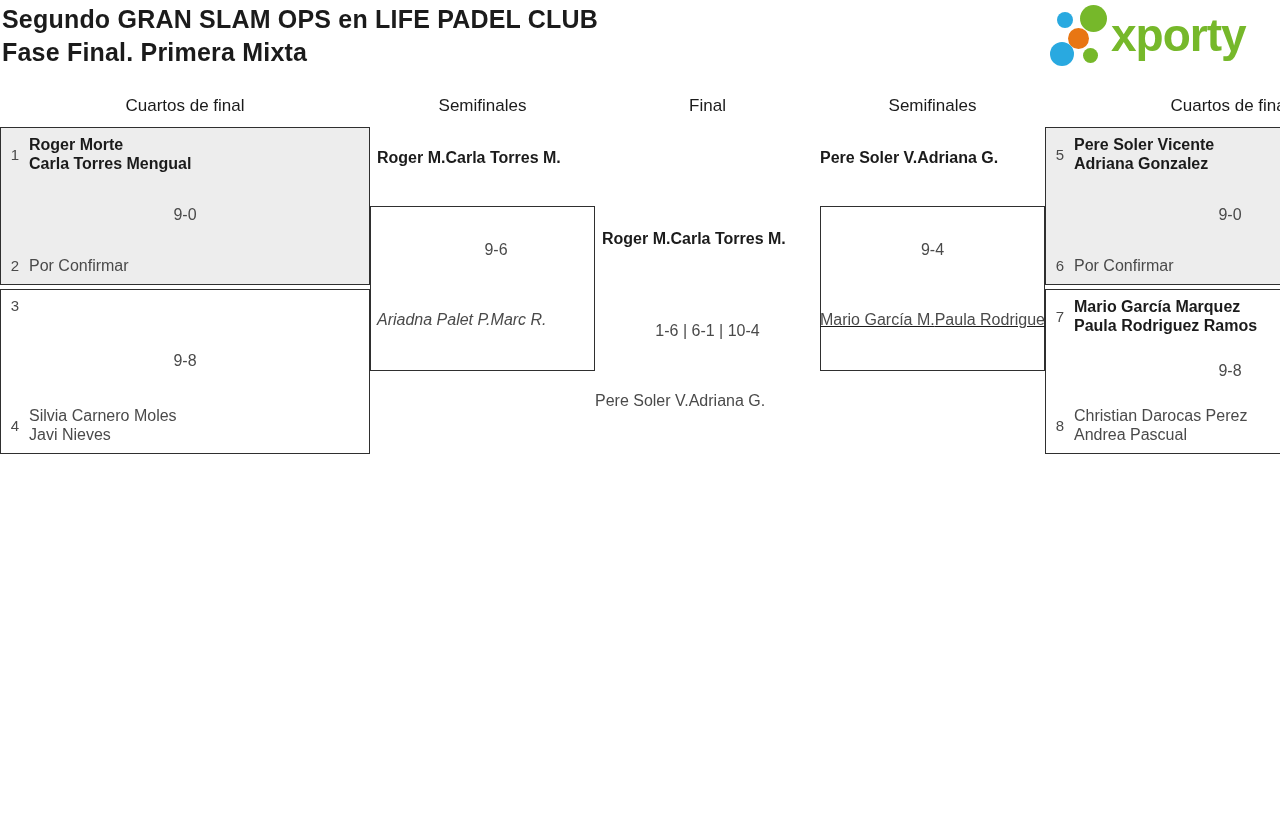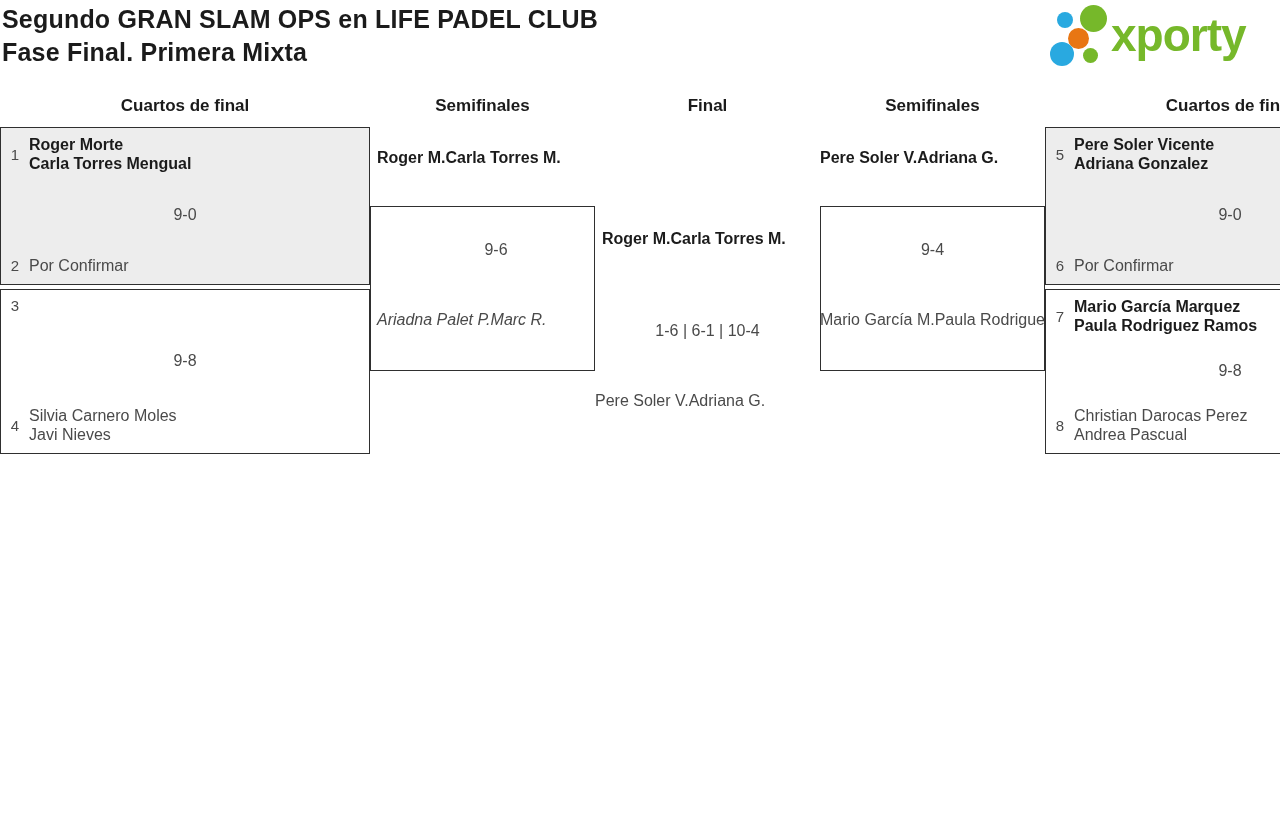--- a/index.html
+++ b/index.html
@@ -22,21 +22,21 @@
   .page-title{left:2px;top:3px;font-size:25px;font-weight:700;line-height:33px;letter-spacing:.2px;color:var(--text-primary);}
   .logo{left:1045px;top:2px;width:232px;height:68px;}
   .logo .dot{position:absolute;border-radius:50%;}
   .dot-blue-sm{left:12px;top:10px;width:16px;height:16px;background:var(--logo-blue);}
   .dot-green-lg{left:35px;top:3px;width:27px;height:27px;background:var(--logo-green);}
   .dot-orange{left:23px;top:26px;width:21px;height:21px;background:var(--logo-orange);}
   .dot-blue-lg{left:5px;top:40px;width:24px;height:24px;background:var(--logo-blue);}
   .dot-green-sm{left:38px;top:46px;width:15px;height:15px;background:var(--logo-green);}
   .logo-text{position:absolute;left:66px;top:6px;font-size:46px;font-weight:700;letter-spacing:-1px;color:var(--logo-green);}
   
-  .round-header{top:96px;font-size:17px;font-weight:700;text-align:center;color:var(--text-primary);white-space:nowrap;}
+  .round-header{top:96px;font-size:17px;font-weight:400;text-align:center;color:var(--text-primary);white-space:nowrap;}
   
   .box{border:1.5px solid var(--border);background:#fff;}
   .box.highlight{background:var(--highlight-bg);}
   .qf{display:flex;flex-direction:column;justify-content:space-between;padding:7px 0 9px 0;}
   .team-row{display:flex;align-items:center;}
   .seed{width:28px;flex:0 0 28px;text-align:center;font-size:15px;color:var(--text-secondary);}
   .names{display:flex;flex-direction:column;}
   .nline{font-size:16px;line-height:19px;white-space:nowrap;}
   .winner .nline{font-weight:700;color:var(--text-primary);}
   .loser .nline{font-weight:400;color:var(--text-secondary);}
@@ -122,21 +122,21 @@
   <span class="nline">Pere Soler V.</span>
   <span class="nline">Adriana G.</span>
 </div>
 
 <div class="abs box" style="left:820px;top:206px;width:225px;height:165px;"></div>
 <div class="abs adv-names adv-winner right-align" style="left:820px;top:148px;width:218px;">
   <span class="nline">Pere Soler V.</span>
   <span class="nline">Adriana G.</span>
 </div>
 <div class="abs score" style="left:820px;top:240px;width:225px;">9-4</div>
-<div class="abs adv-names adv-loser right-align" style="left:820px;top:310px;width:218px;">
+<div class="abs adv-names adv-loser right-align" style="left:820px;top:310px;width:218px;text-decoration:underline;">
   <span class="nline">Mario García M.</span>
   <span class="nline">Paula Rodriguez R.</span>
 </div>
 
 <div class="abs box highlight qf" style="left:1045px;top:127px;width:370px;height:158px;">
   <div class="team-row winner">
     <span class="seed">5</span>
     <span class="names">
       <span class="nline">Pere Soler Vicente</span>
       <span class="nline">Adriana Gonzalez</span>

